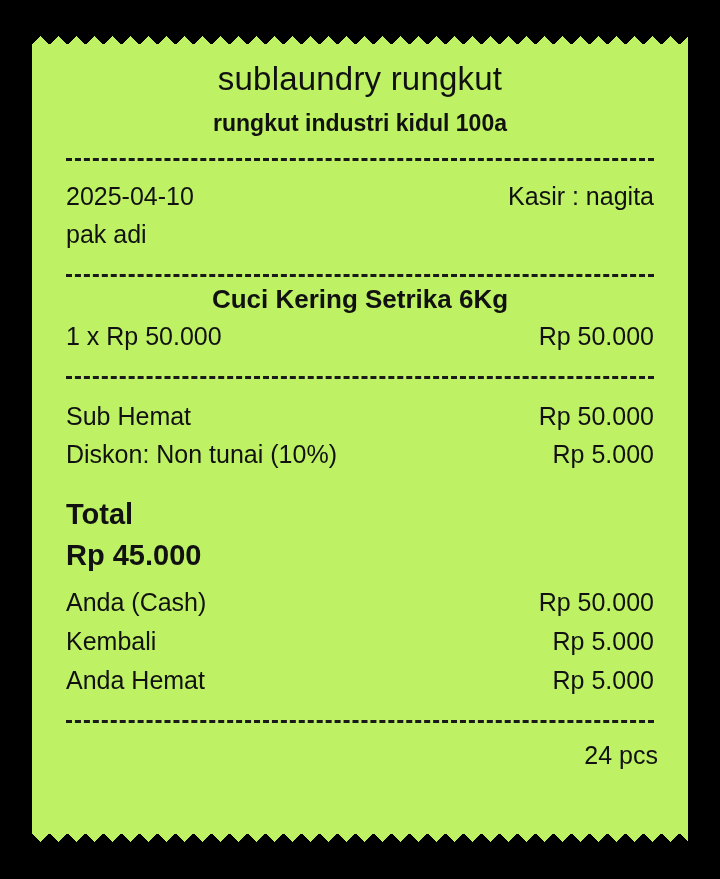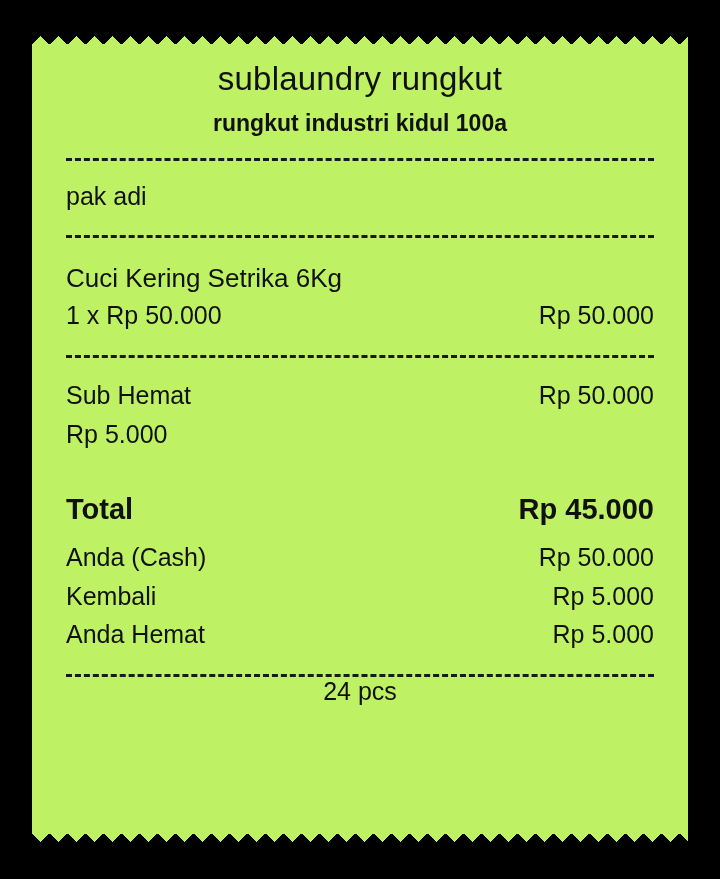--- a/index.html
+++ b/index.html
@@ -82,61 +82,68 @@
     align-items: baseline;
     font-size: 25px;
     line-height: 1.55;
     padding: 0 4px;
   }
   .row .left { text-align: left; }
   .row .right { text-align: right; }
   .block-meta { margin-top: 16px; }
   .item-name {
     font-size: 26px;
-    font-weight: normal;
+    font-weight: bold;
     padding: 0 4px;
-    margin-top: 24px;
+    margin-top: 6px;
     line-height: 1.3;
+    text-align: center;
   }
   .item-line {
     margin-top: 0;
   }
   .block-totals { margin-top: 18px; }
   .total-row {
     display: flex;
     justify-content: space-between;
     align-items: baseline;
     font-size: 29px;
     font-weight: bold;
     padding: 0 4px;
-    margin-top: 36px;
+    margin-top: 20px;
     line-height: 1.4;
+    flex-direction: column;
   }
   .payments { margin-top: 8px; }
   .footer-count {
-    text-align: center;
+    text-align: right;
     font-size: 25px;
+    margin-top: 18px;
   }
 </style>
 </head>
 <body>
 
 <div class="stage">
   <div class="receipt">
     <div class="zigzag top"></div>
     <div class="zigzag bottom"></div>
 
     <div class="paper-inner">
 
       <div class="store-name">sublaundry rungkut</div>
       <div class="store-addr">rungkut industri kidul 100a</div>
 
       <div class="divider"></div>
 
       <div class="block-meta">
+        <div class="row">
+          <span class="left">2025-04-10</span>
+          <span class="right">Kasir : nagita</span>
+        </div>
         <div class="row">
           <span class="right">pak adi</span>
         </div>
       </div>
 
       <div class="divider"></div>
 
       <div>
         <div class="item-name">Cuci Kering Setrika 6Kg</div>
         <div class="row item-line">
@@ -146,20 +153,21 @@
       </div>
 
       <div class="divider"></div>
 
       <div class="block-totals">
         <div class="row">
           <span class="left">Sub Hemat</span>
           <span class="right">Rp 50.000</span>
         </div>
         <div class="row">
+          <span class="left">Diskon: Non tunai (10%)</span>
           <span class="right">Rp 5.000</span>
         </div>
       </div>
 
       <div class="total-row">
         <span class="left">Total</span>
         <span class="right">Rp 45.000</span>
       </div>
 
       <div class="payments">

